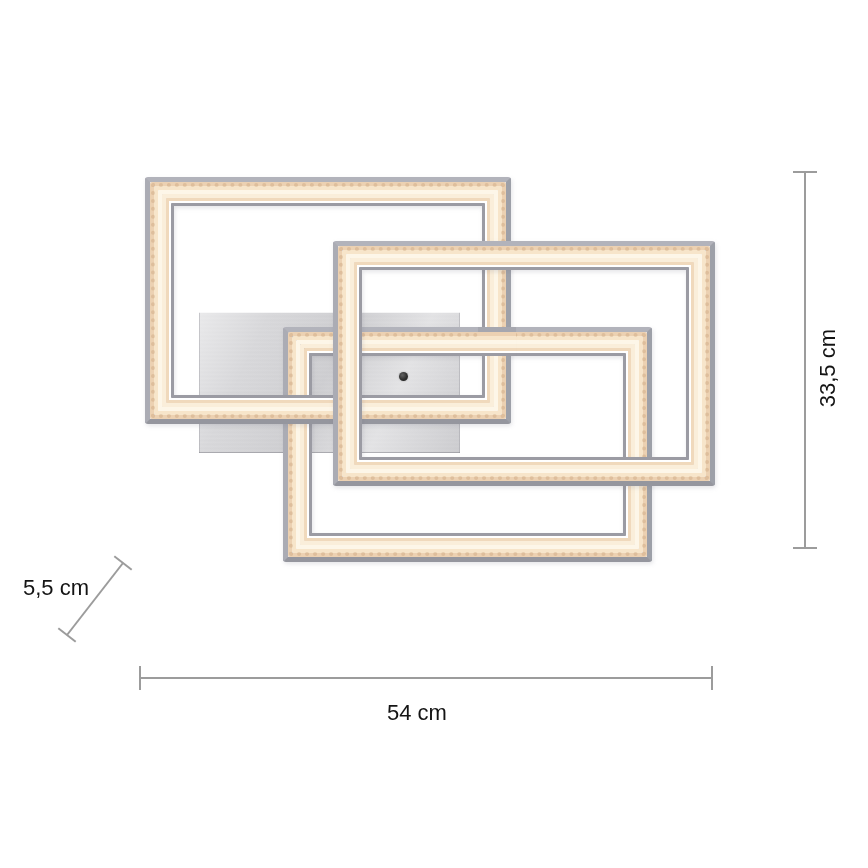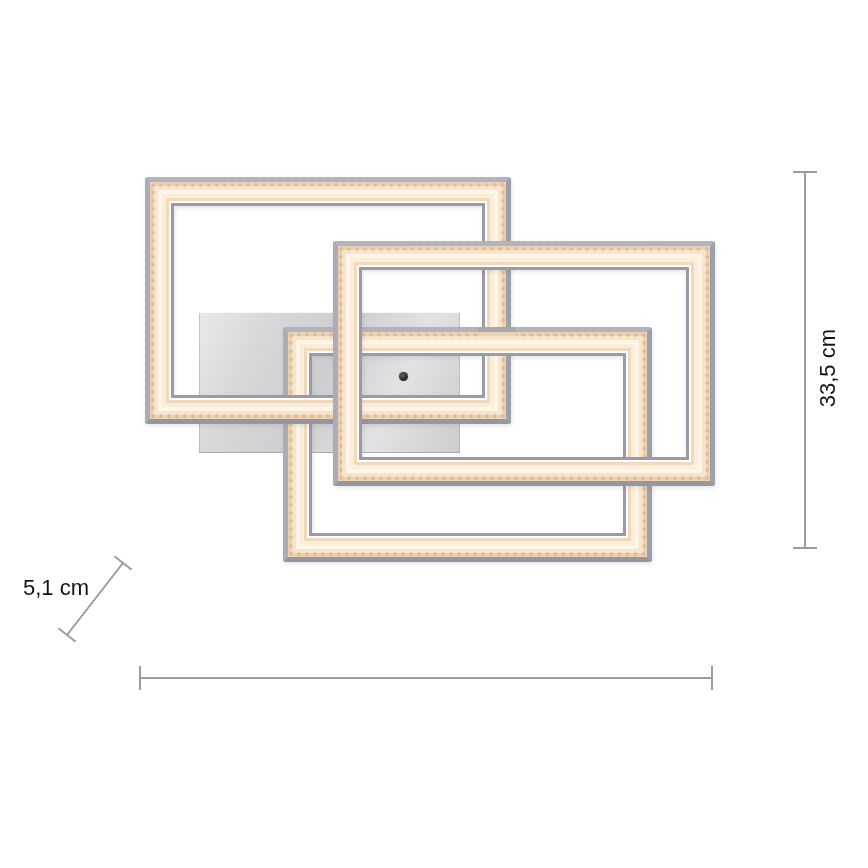--- a/index.html
+++ b/index.html
@@ -144,16 +144,17 @@
       <line x1="140" y1="666" x2="140" y2="690"></line>
       <line x1="712" y1="666" x2="712" y2="690"></line>
     </g>
     <g>
       <line x1="67" y1="635" x2="123" y2="563"></line>
       <line x1="58.3" y1="628.3" x2="75.7" y2="641.7"></line>
       <line x1="114.3" y1="556.3" x2="131.7" y2="569.7"></line>
     </g>
   </svg>
 
+  <div class="dim-label label-w">54 cm</div>
   <div class="dim-label label-h">33,5 cm</div>
-  <div class="dim-label label-d">5,1 cm</div>
+  <div class="dim-label label-d">5,5 cm</div>
 
 </div>
 
 </body></html>

